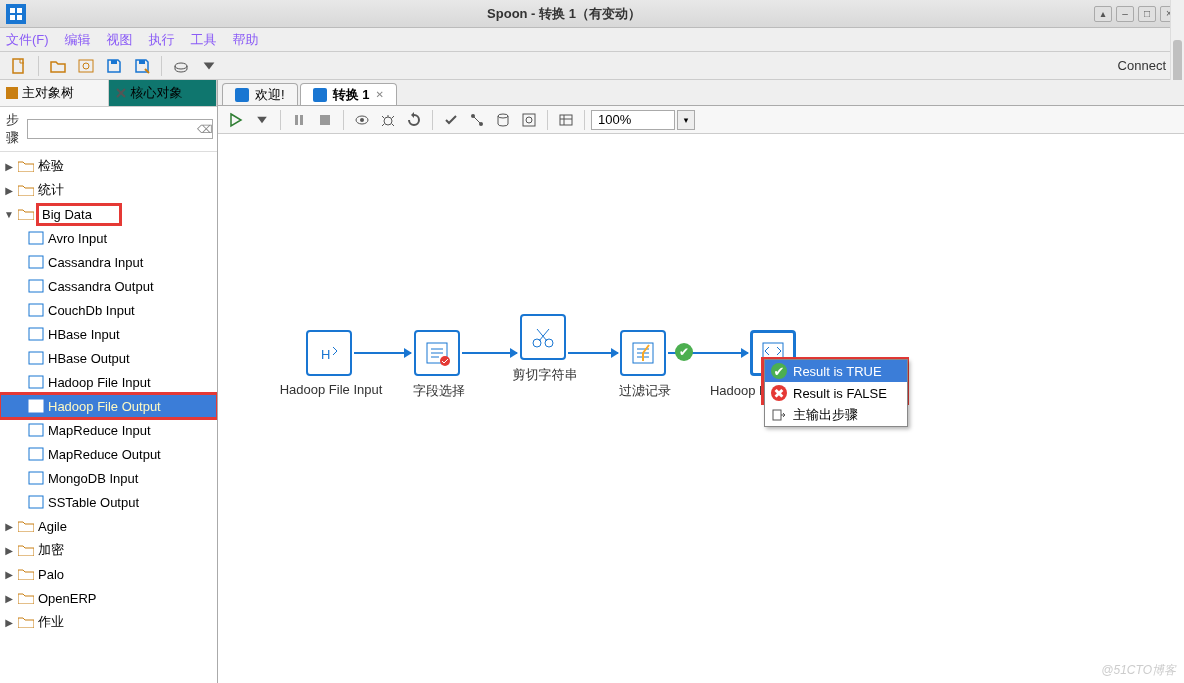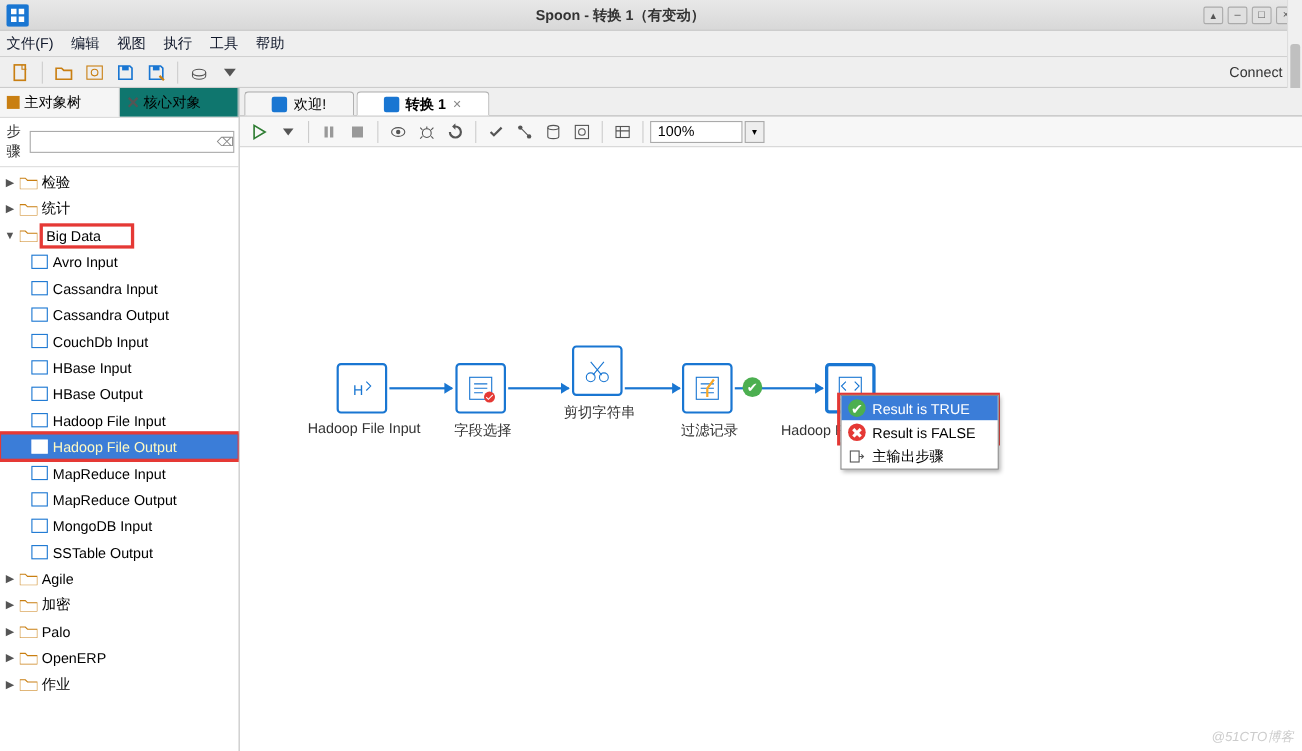--- a/index.html
+++ b/index.html
@@ -7,21 +7,21 @@
 
 
 .titlebar { height: 28px; background: linear-gradient(#e8e8e8,#d8d8d8); display: flex; align-items: center; padding: 0 6px; border-bottom: 1px solid #bbb; }
 .titlebar .app-icon { width: 20px; height: 20px; background: #1976d2; display: inline-flex; align-items: center; justify-content: center; color: #fff; font-weight: bold; border-radius: 2px; margin-right: 8px; }
 .titlebar .title { flex: 1; text-align: center; color: #333; font-weight: bold; }
 .titlebar .winbtns { display: flex; gap: 4px; }
 .titlebar .winbtn { width: 18px; height: 16px; background: #e0e0e0; border: 1px solid #aaa; border-radius: 2px; display: flex; align-items: center; justify-content: center; font-size: 10px; color: #555; }
 
 
 .menubar { height: 24px; background: #efefef; border-bottom: 1px solid #ccc; display: flex; align-items: center; padding: 0 6px; gap: 16px; }
-.menubar span { color: #0f172a; cursor: default; }
+.menubar span { color: #8b5cf6; cursor: default; }
 
 
 .toolbar { height: 28px; background: #efefef; border-bottom: 1px solid #ccc; display: flex; align-items: center; padding: 0 6px; gap: 2px; }
 .tool-slot { width: 26px; height: 22px; display: flex; align-items: center; justify-content: center; }
 .tool-slot svg { width: 18px; height: 18px; }
 .tool-sep { width: 1px; height: 20px; background: #ccc; margin: 0 4px; }
 .toolbar .spacer { flex: 1; }
 .connect { color: #333; padding: 0 12px; }
 
 
@@ -47,21 +47,21 @@
 .tree-row.level2 { padding-left: 28px; }
 .tree-row.selected { background: #3b7dd8; color: #fef9c3; }
 .tree-row.selected .ficon svg * { stroke: #fff; fill: #fff; }
 
 
 .hl-red { outline: 3px solid #e53935; outline-offset: -1px; }
 
 
 .right { flex: 1; background: #fff; display: flex; flex-direction: column; position: relative; }
 .editor-tabs { height: 26px; display: flex; align-items: flex-end; padding-left: 4px; border-bottom: 1px solid #aaa; background: #efefef; }
-.etab { height: 22px; padding: 0 24px; display: flex; align-items: center; gap: 6px; border: 1px solid #aaa; border-bottom: none; background: #f5f5f5; border-radius: 4px 4px 0 0; margin-right: 2px; }
+.etab { height: 22px; padding: 0 12px; display: flex; align-items: center; gap: 6px; border: 1px solid #aaa; border-bottom: none; background: #f5f5f5; border-radius: 4px 4px 0 0; margin-right: 2px; }
 .etab.active { background: #fff; }
 .etab .x { color: #888; font-size: 10px; }
 .etab .eicon { width: 14px; height: 14px; background: #1976d2; border-radius: 2px; }
 
 .canvas-toolbar { height: 28px; border-bottom: 1px solid #ccc; display: flex; align-items: center; padding: 0 6px; gap: 2px; background: #f7f7f7; }
 .ctslot { width: 24px; height: 22px; display: flex; align-items: center; justify-content: center; }
 .ctslot svg { width: 16px; height: 16px; }
 .ctsep { width: 1px; height: 20px; background: #ccc; margin: 0 4px; }
 .zoom-box { width: 84px; height: 20px; border: 1px solid #aaa; background: #fff; display: flex; align-items: center; padding: 0 6px; }
 .zoom-dd { width: 18px; height: 20px; border: 1px solid #aaa; background: #eee; display: flex; align-items: center; justify-content: center; font-size: 9px; }

